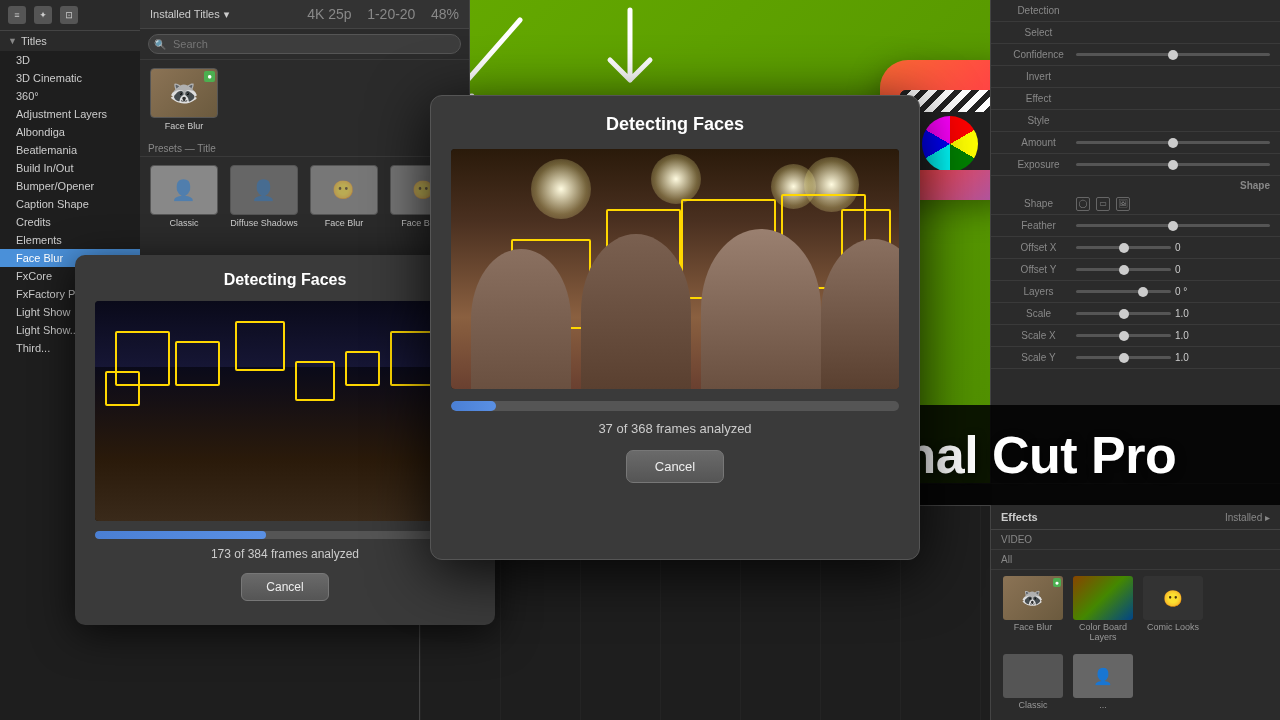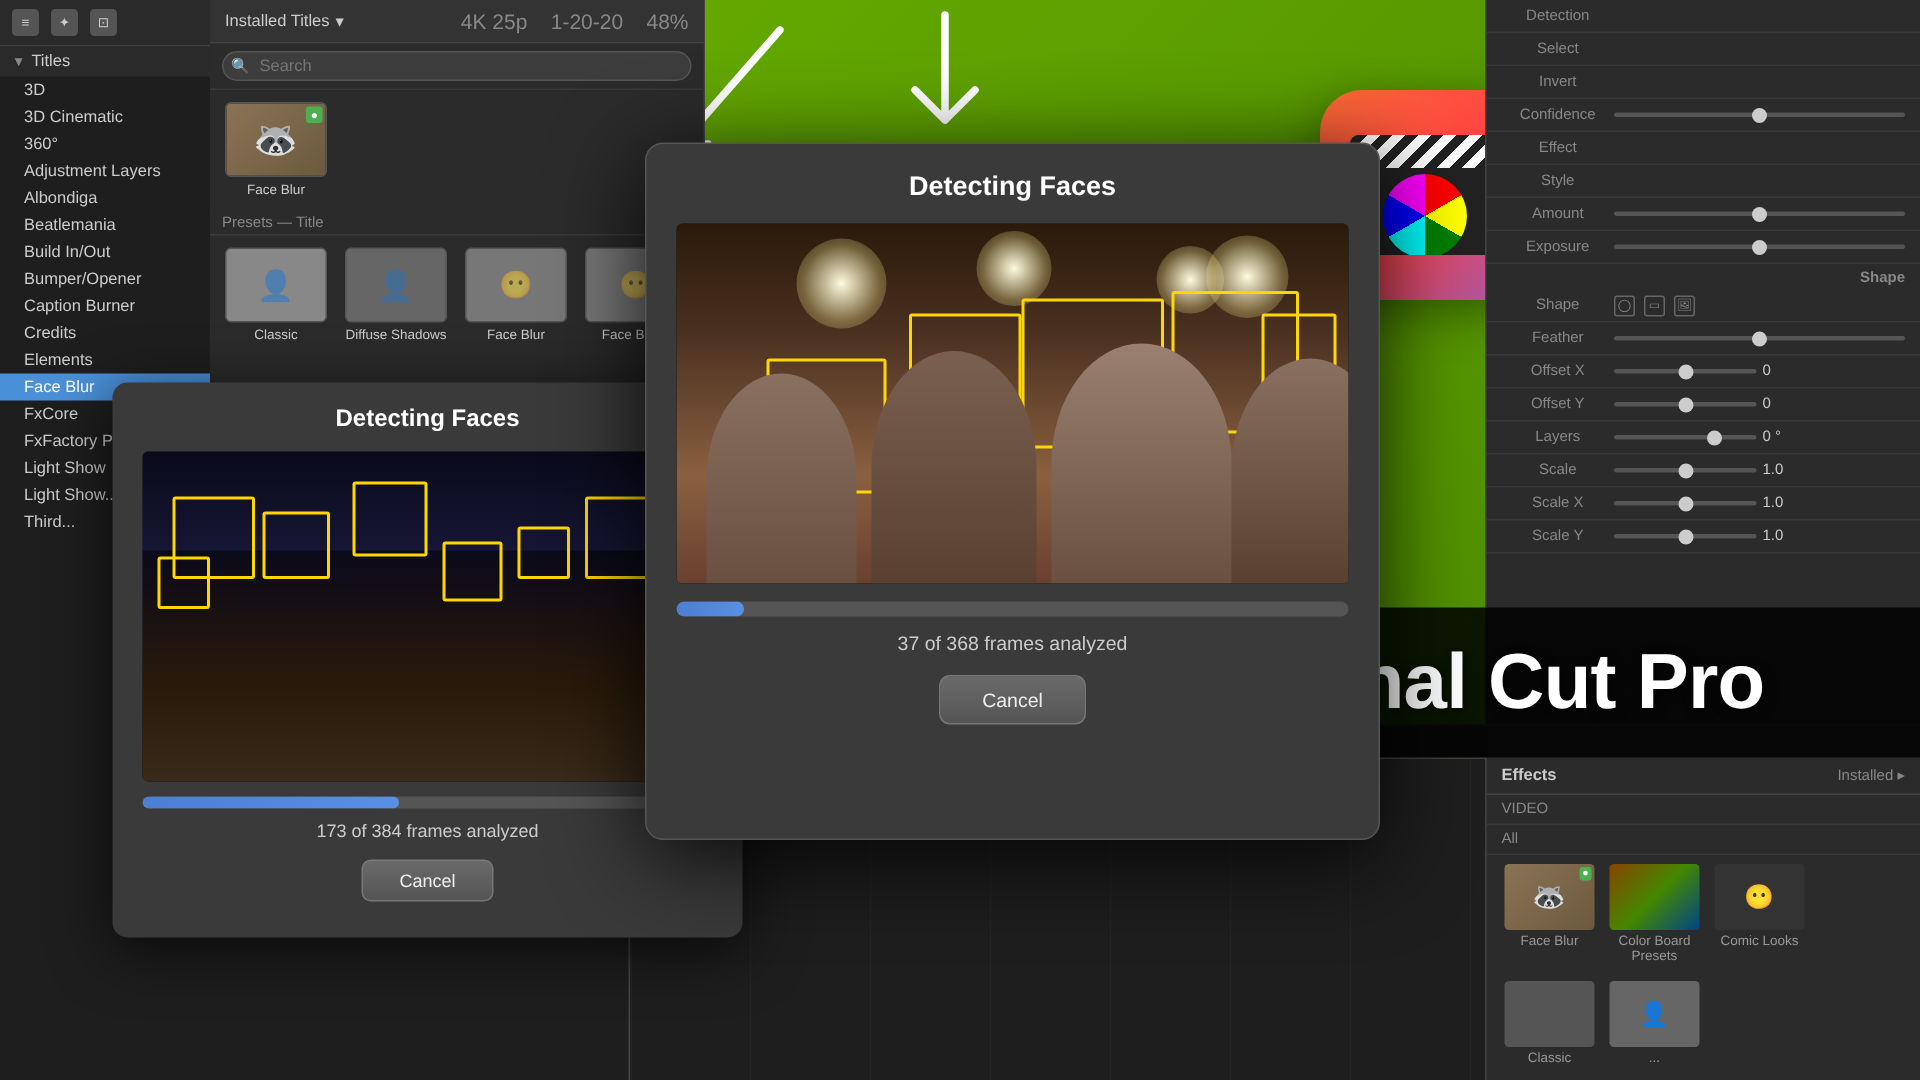--- a/index.html
+++ b/index.html
@@ -644,21 +644,21 @@
     <span>Titles</span>
   </div>
   <div class="sidebar-item"><span>3D</span></div>
   <div class="sidebar-item"><span>3D Cinematic</span></div>
   <div class="sidebar-item"><span>360°</span></div>
   <div class="sidebar-item"><span>Adjustment Layers</span></div>
   <div class="sidebar-item"><span>Albondiga</span></div>
   <div class="sidebar-item"><span>Beatlemania</span></div>
   <div class="sidebar-item"><span>Build In/Out</span></div>
   <div class="sidebar-item"><span>Bumper/Opener</span></div>
-  <div class="sidebar-item"><span>Caption Burner</span></div>
+  <div class="sidebar-item"><span>Caption Shape</span></div>
   <div class="sidebar-item"><span>Credits</span></div>
   <div class="sidebar-item"><span>Elements</span></div>
   <div class="sidebar-item active"><span>Face Blur</span></div>
   <div class="sidebar-item"><span>FxCore</span></div>
   <div class="sidebar-item"><span>FxFactory Pr...</span></div>
   <div class="sidebar-item"><span>Light Show</span></div>
   <div class="sidebar-item"><span>Light Show...</span></div>
   <div class="sidebar-item"><span>Third...</span></div>
 </div>
 
@@ -733,27 +733,27 @@
 </div>
 
 <div class="right-panel">
   <div class="right-panel-row">
     <span class="label">Detection</span>
   </div>
   <div class="right-panel-row">
     <span class="label">Select</span>
   </div>
   <div class="right-panel-row">
-    <span class="label">Invert</span>
-  </div>
-  <div class="right-panel-row">
     <span class="label">Confidence</span>
     <div class="right-panel-slider">
       <div class="right-panel-slider-thumb"></div>
     </div>
+  </div>
+  <div class="right-panel-row">
+    <span class="label">Invert</span>
   </div>
   <div class="right-panel-row">
     <span class="label">Effect</span>
   </div>
   <div class="right-panel-row">
     <span class="label">Style</span>
   </div>
   <div class="right-panel-row">
     <span class="label">Amount</span>
     <div class="right-panel-slider">
@@ -932,21 +932,21 @@
       <div class="rbe-thumb" style="background:linear-gradient(135deg,#8b7355,#6b5a3e);display:flex;align-items:center;justify-content:center;font-size:18px;">
         🦝
         <div style="position:absolute;top:2px;right:2px;background:#4CAF50;color:white;font-size:7px;padding:1px 2px;border-radius:2px;">●</div>
       </div>
       <div class="rbe-label">Face Blur</div>
     </div>
 
 
     <div class="rbe-item">
       <div class="rbe-thumb" style="background:linear-gradient(135deg,#884400,#448800,#004488);"></div>
-      <div class="rbe-label">Color Board Presets</div>
+      <div class="rbe-label">Color Board Layers</div>
     </div>
 
     <div class="rbe-item">
       <div class="rbe-thumb" style="background:#333;display:flex;align-items:center;justify-content:center;font-size:16px;">😶</div>
       <div class="rbe-label">Comic Looks</div>
     </div>
   </div>
   <div class="rbe-row">
     <div class="rbe-item">
       <div class="rbe-thumb" style="background:#555;"></div>

